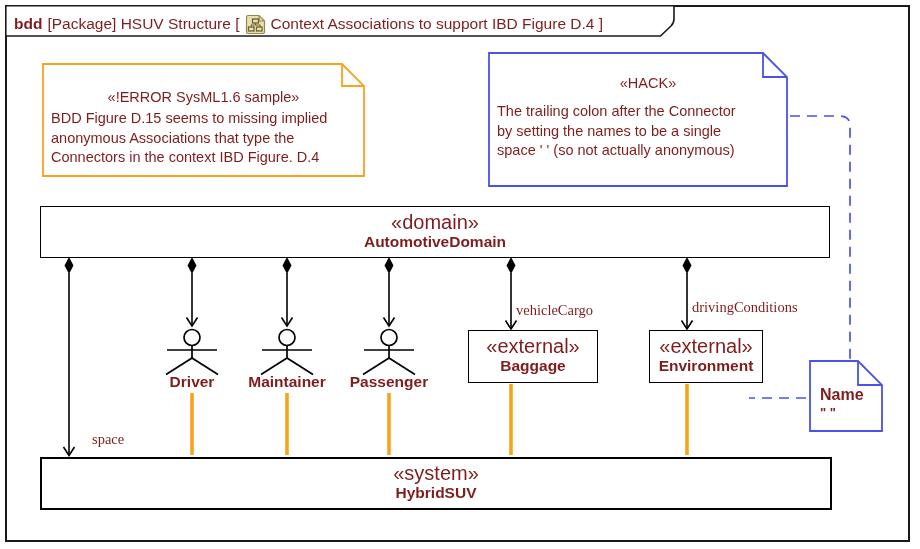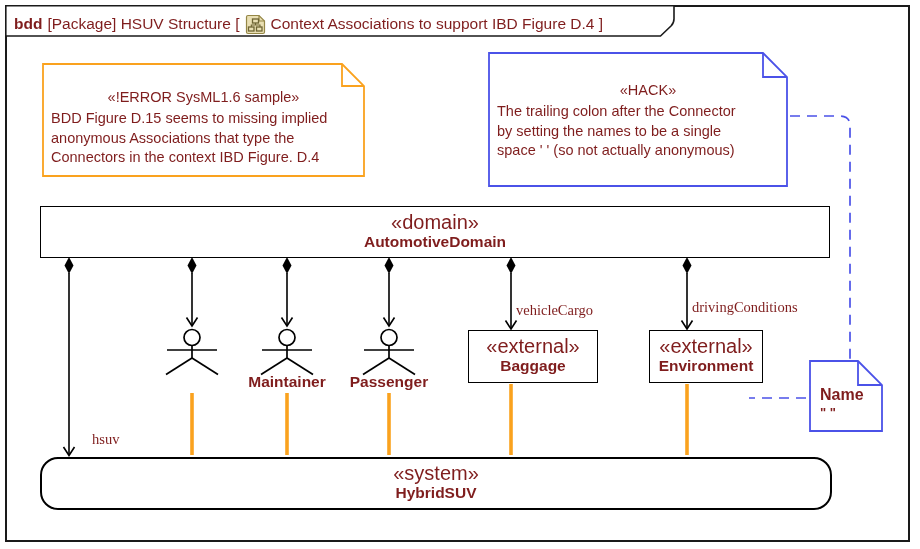--- a/index.html
+++ b/index.html
@@ -62,21 +62,21 @@
       <div>anonymous Associations that type the</div>
       <div>Connectors in the context IBD Figure. D.4</div>
     </div>
   </div>
 
   <div class="abs" style="left:488px;top:52px;width:300px;height:135px;">
     <svg class="abs" style="left:0;top:0;" width="300" height="135" viewBox="0 0 300 135">
       <polygon points="1,1 275,1 299,25 299,134 1,134" fill="#ffffff" stroke="#4B52E8" stroke-width="1.8"></polygon>
       <polyline points="275,1 275,25 299,25" fill="none" stroke="#4B52E8" stroke-width="1.8"></polyline>
     </svg>
-    <div class="note-text nstype" style="top:28px;padding-left:20px;">«HACK»</div>
+    <div class="note-text nstype" style="top:21px;padding-left:20px;">«HACK»</div>
     <div class="note-text note-body" style="top:50px;padding:0 9px;">
       <div>The trailing colon after the Connector</div>
       <div>by setting the names to be a single</div>
       <div>space ' ' (so not actually anonymous)</div>
     </div>
   </div>
 
   <div class="abs" style="left:809px;top:360px;width:74px;height:72px;">
     <svg class="abs" style="left:0;top:0;" width="74" height="72" viewBox="0 0 74 72">
       <polygon points="1,1 49,1 73,25 73,71 1,71" fill="#ffffff" stroke="#4B52E8" stroke-width="1.8"></polygon>
@@ -94,21 +94,21 @@
   <div class="block" style="left:468px;top:330px;width:130px;height:53px;">
     <div class="stype">«external»</div>
     <div class="bname">Baggage</div>
   </div>
 
   <div class="block" style="left:649px;top:330px;width:114px;height:53px;">
     <div class="stype">«external»</div>
     <div class="bname">Environment</div>
   </div>
 
-  <div class="block thick" style="left:40px;top:457px;width:792px;height:53px;border-radius:18px;">
+  <div class="block thick" style="left:40px;top:457px;width:792px;height:53px;">
     <div class="stype">«system»</div>
     <div class="bname">HybridSUV</div>
   </div>
 
   <svg class="overlay" width="920" height="549" viewBox="0 0 920 549">
     <g stroke="#000000" stroke-width="1.6" fill="none">
 
       <g>
         <line x1="69" y1="273" x2="69" y2="455"></line>
         <polygon points="69,257 64.5,265.5 69,274 73.5,265.5" fill="#000" stroke="none"></polygon>
@@ -177,20 +177,21 @@
       <g>
         <circle cx="389" cy="337.5" r="8" fill="#fff"></circle>
         <line x1="389" y1="345.5" x2="389" y2="358"></line>
         <line x1="364" y1="350" x2="414" y2="350"></line>
         <line x1="389" y1="358" x2="363" y2="374.5"></line>
         <line x1="389" y1="358" x2="415" y2="374.5"></line>
       </g>
     </g>
   </svg>
 
+  <div class="actor-label" style="left:122px;top:373px;">Driver</div>
   <div class="actor-label" style="left:217px;top:373px;">Maintainer</div>
   <div class="actor-label" style="left:319px;top:373px;">Passenger</div>
 
-  <div class="edge-label" style="left:92px;top:431px;">hsuv</div>
+  <div class="edge-label" style="left:92px;top:431px;">space</div>
   <div class="edge-label" style="left:516px;top:302px;">vehicleCargo</div>
   <div class="edge-label" style="left:692px;top:299px;">drivingConditions</div>
 
 </div>
 
 </body></html>

